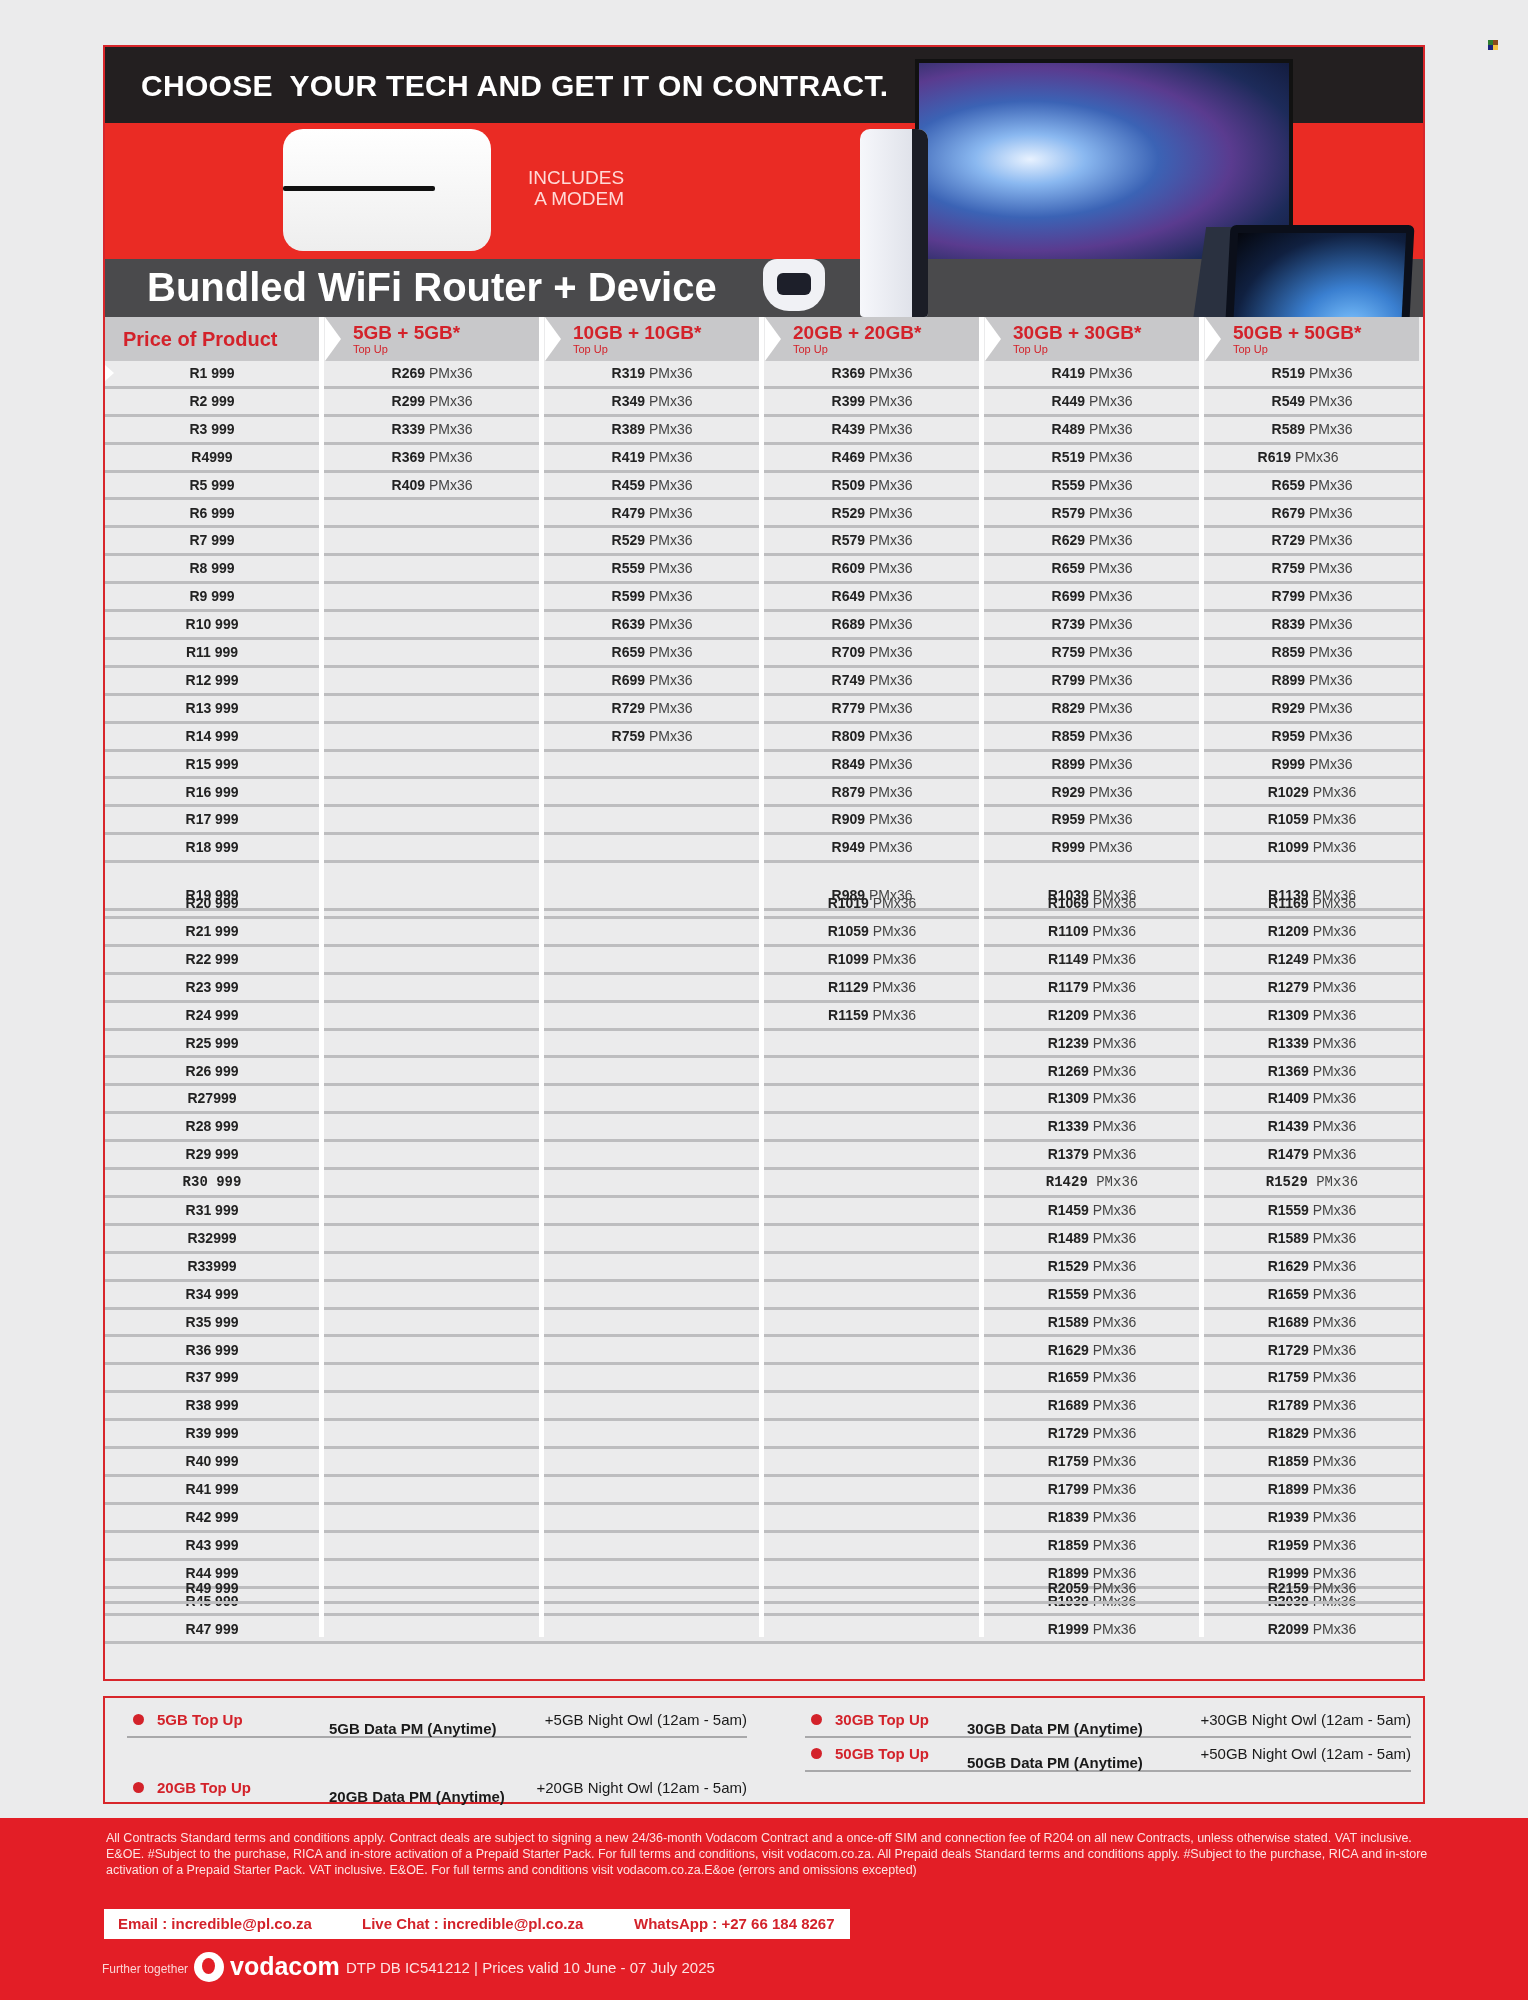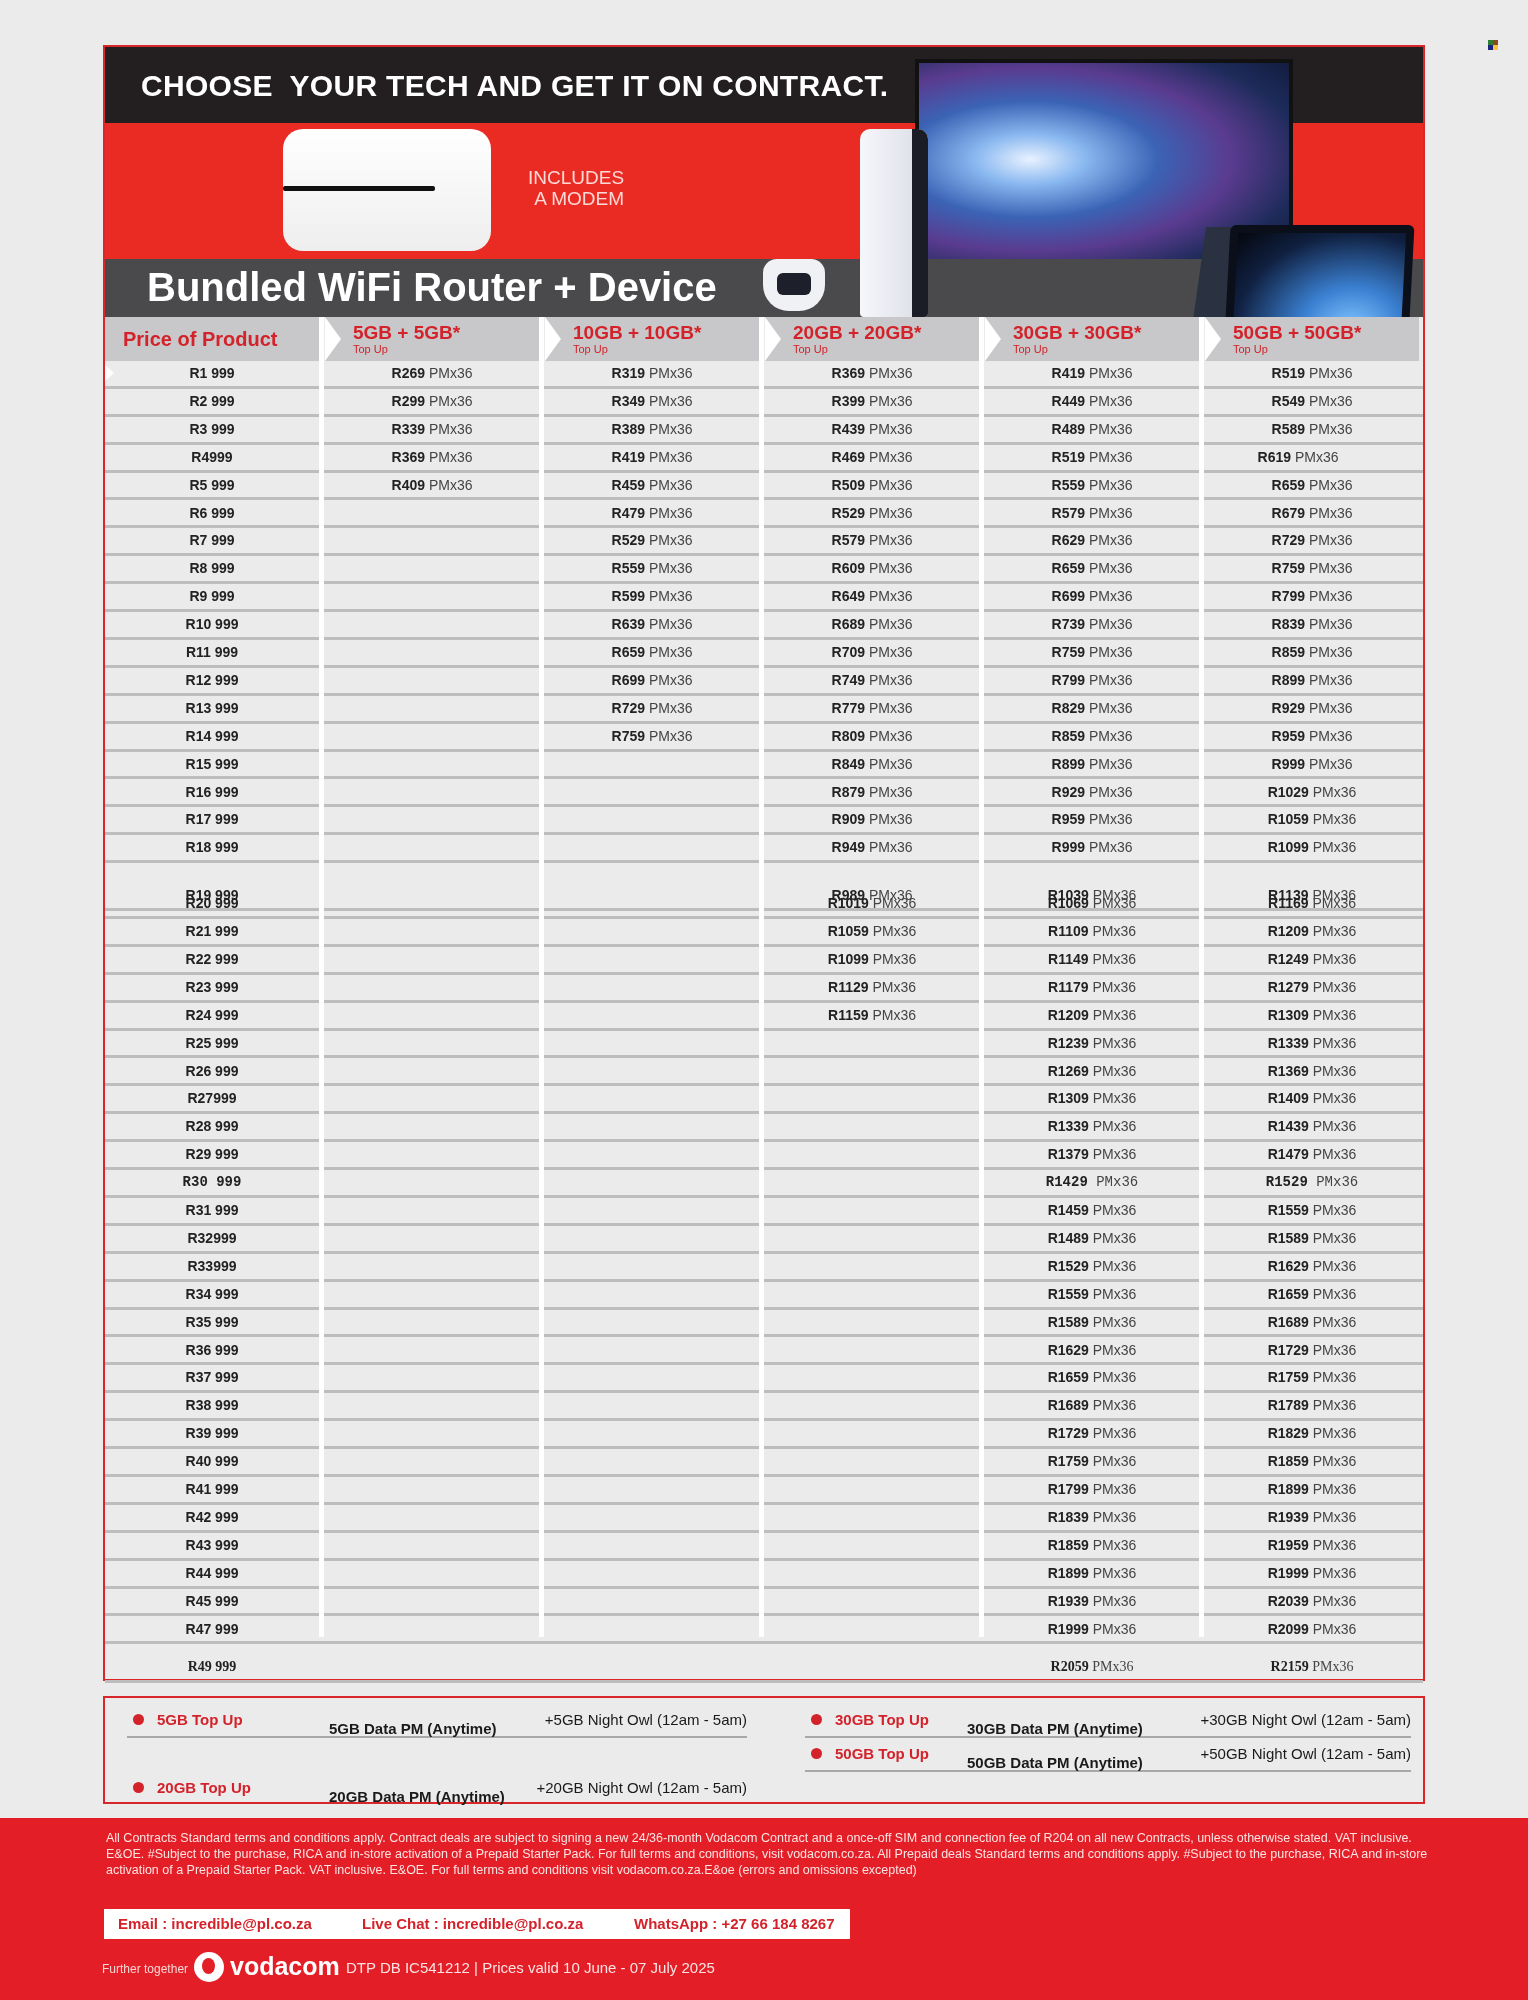--- a/index.html
+++ b/index.html
@@ -411,21 +411,21 @@
         <div class="row" style="top: 1227.6px;">
           <div class="cell cell-price" style="left:0;width:214px">R45 999</div>
           <div class="cell" style="left:880px;width:214px"><b>R1939</b> <span class="pm">PMx36</span></div>
           <div class="cell" style="left:1100px;width:214px"><b>R2039</b> <span class="pm">PMx36</span></div>
         </div>
         <div class="row" style="top: 1255.5px;">
           <div class="cell cell-price" style="left:0;width:214px">R47 999</div>
           <div class="cell" style="left:880px;width:214px"><b>R1999</b> <span class="pm">PMx36</span></div>
           <div class="cell" style="left:1100px;width:214px"><b>R2099</b> <span class="pm">PMx36</span></div>
         </div>
-        <div class="row" style="top: 1294px; font-family: Liberation Serif, serif;">
+        <div class="row" style="top: 1215px;">
           <div class="cell cell-price" style="left:0;width:214px">R49 999</div>
           <div class="cell" style="left:880px;width:214px"><b>R2059</b> <span class="pm">PMx36</span></div>
           <div class="cell" style="left:1100px;width:214px"><b>R2159</b> <span class="pm">PMx36</span></div>
         </div>
       </div>
   <div class="col-sep" style="left: 214px;"></div>
       <div class="col-sep" style="left: 434px;"></div>
       <div class="col-sep" style="left: 654px;"></div>
       <div class="col-sep" style="left: 874px;"></div>
       <div class="col-sep" style="left: 1094px;"></div>

